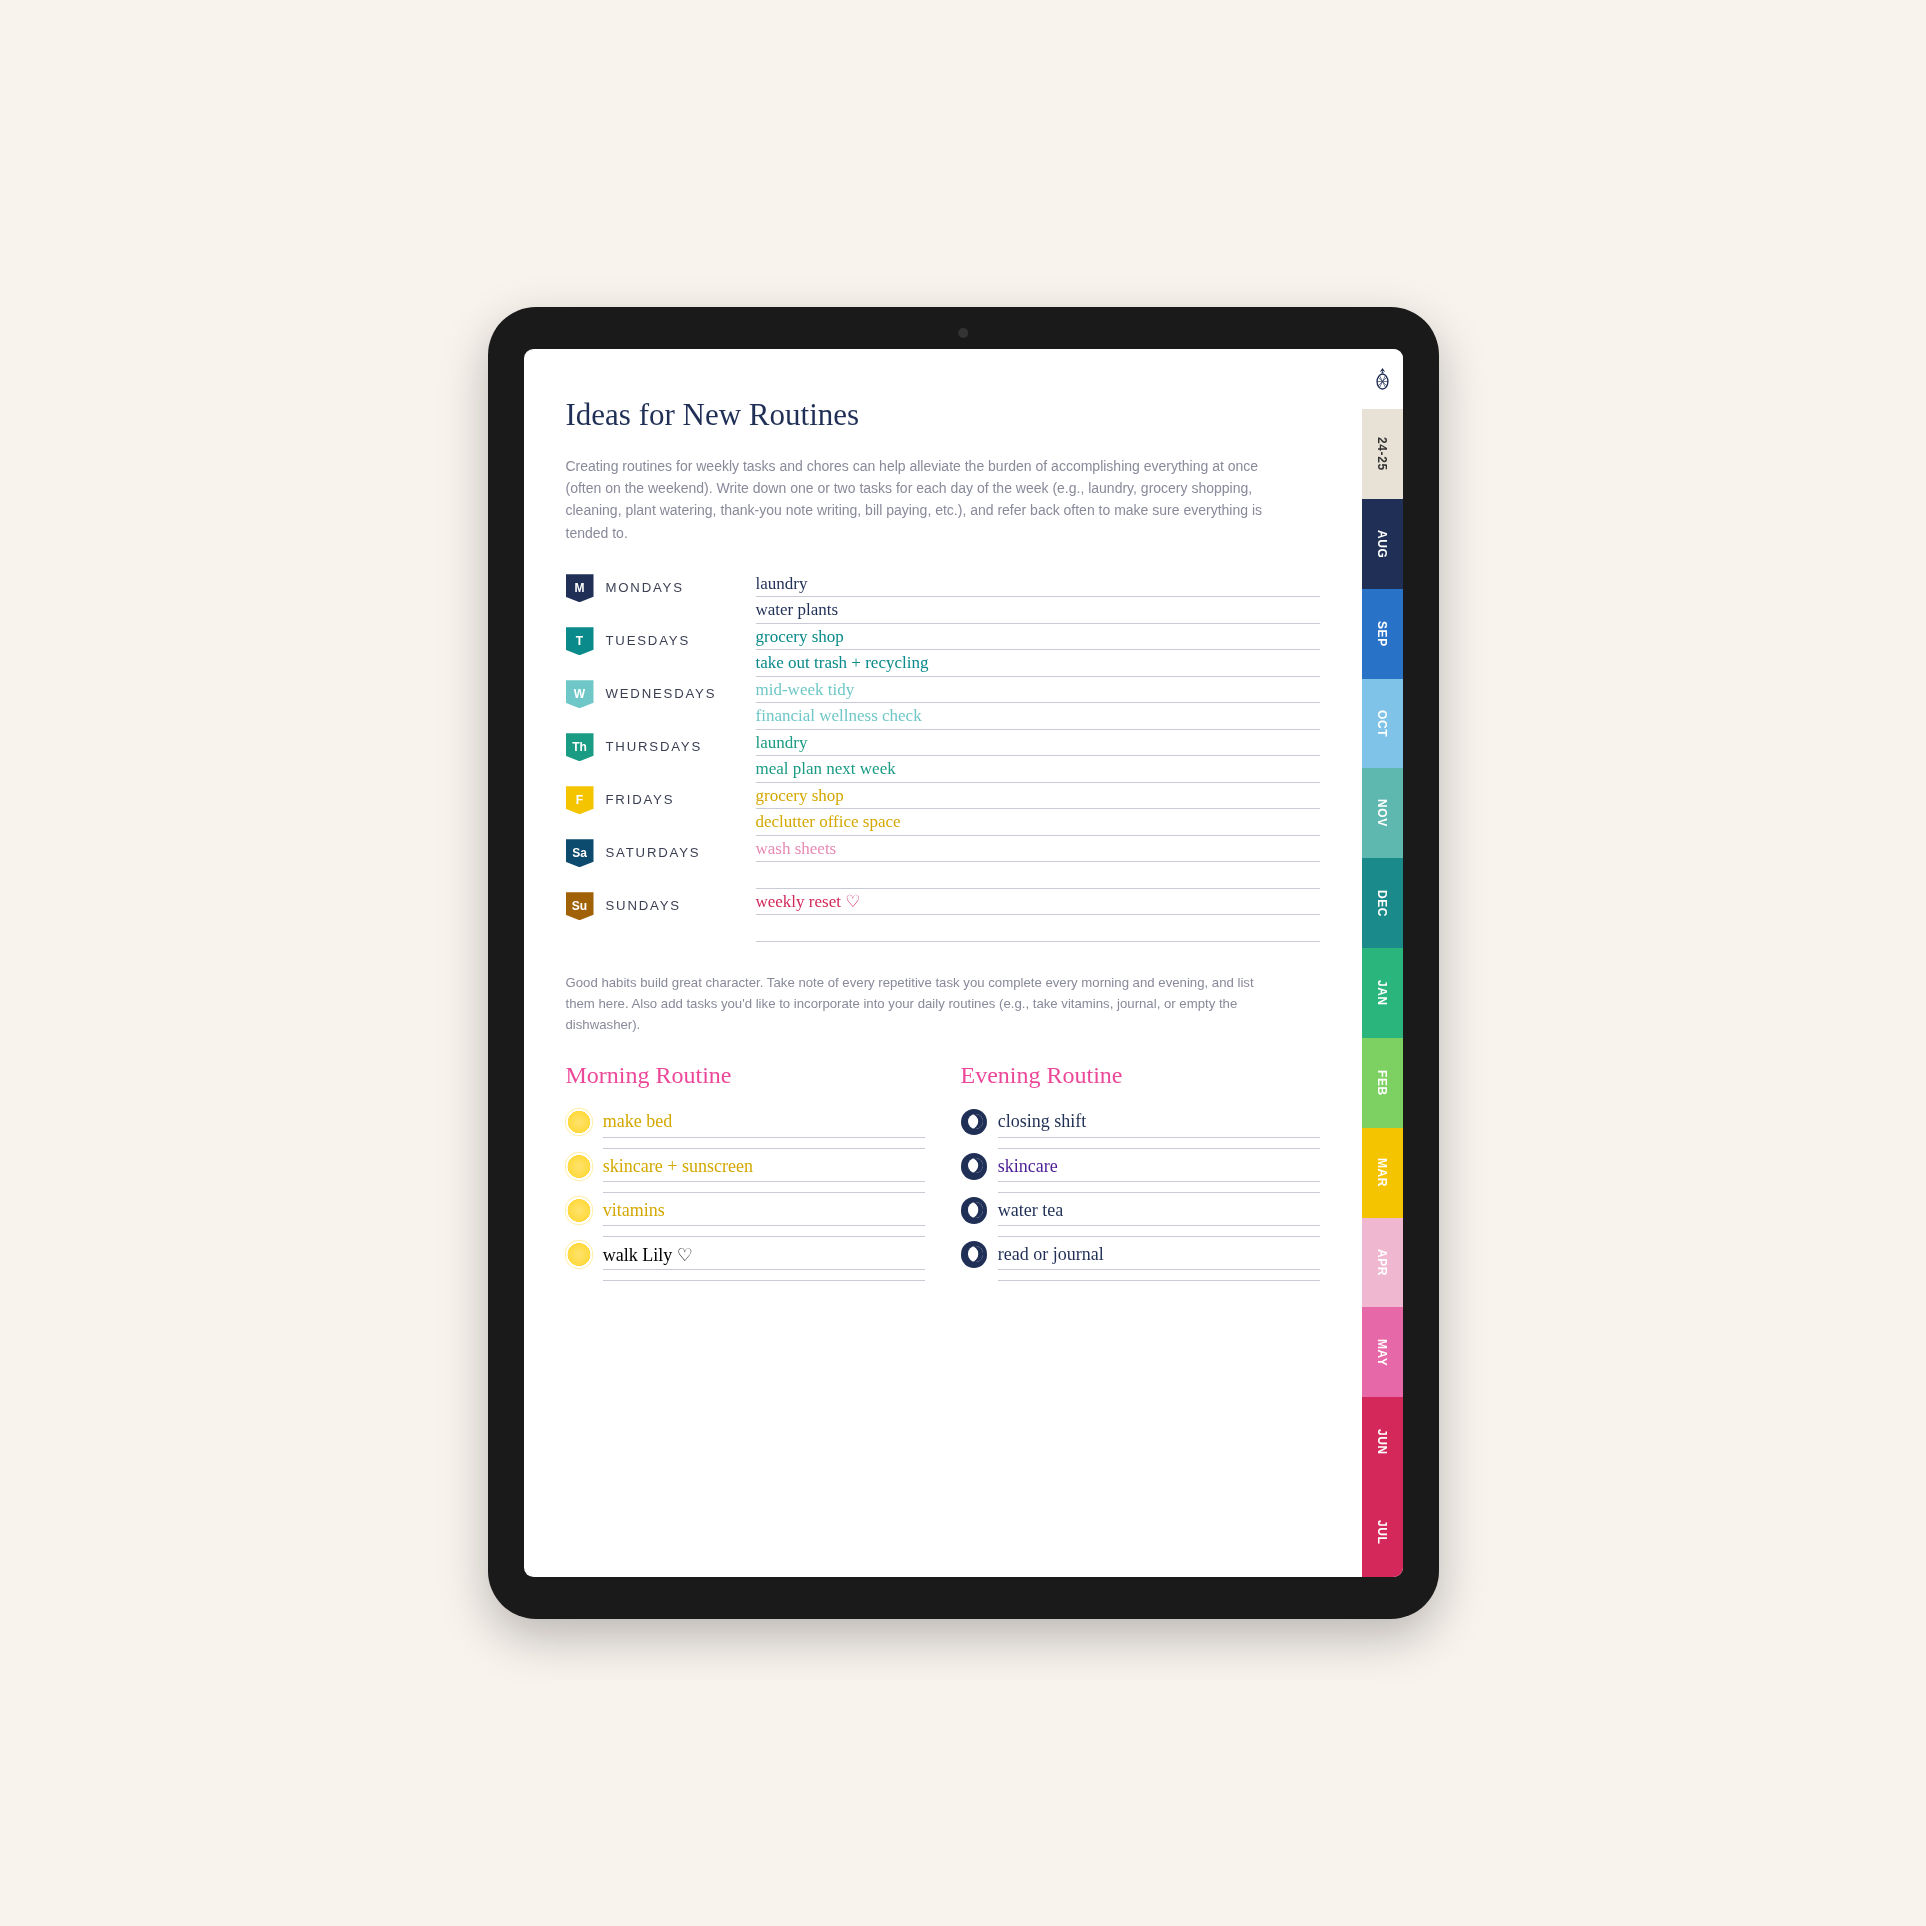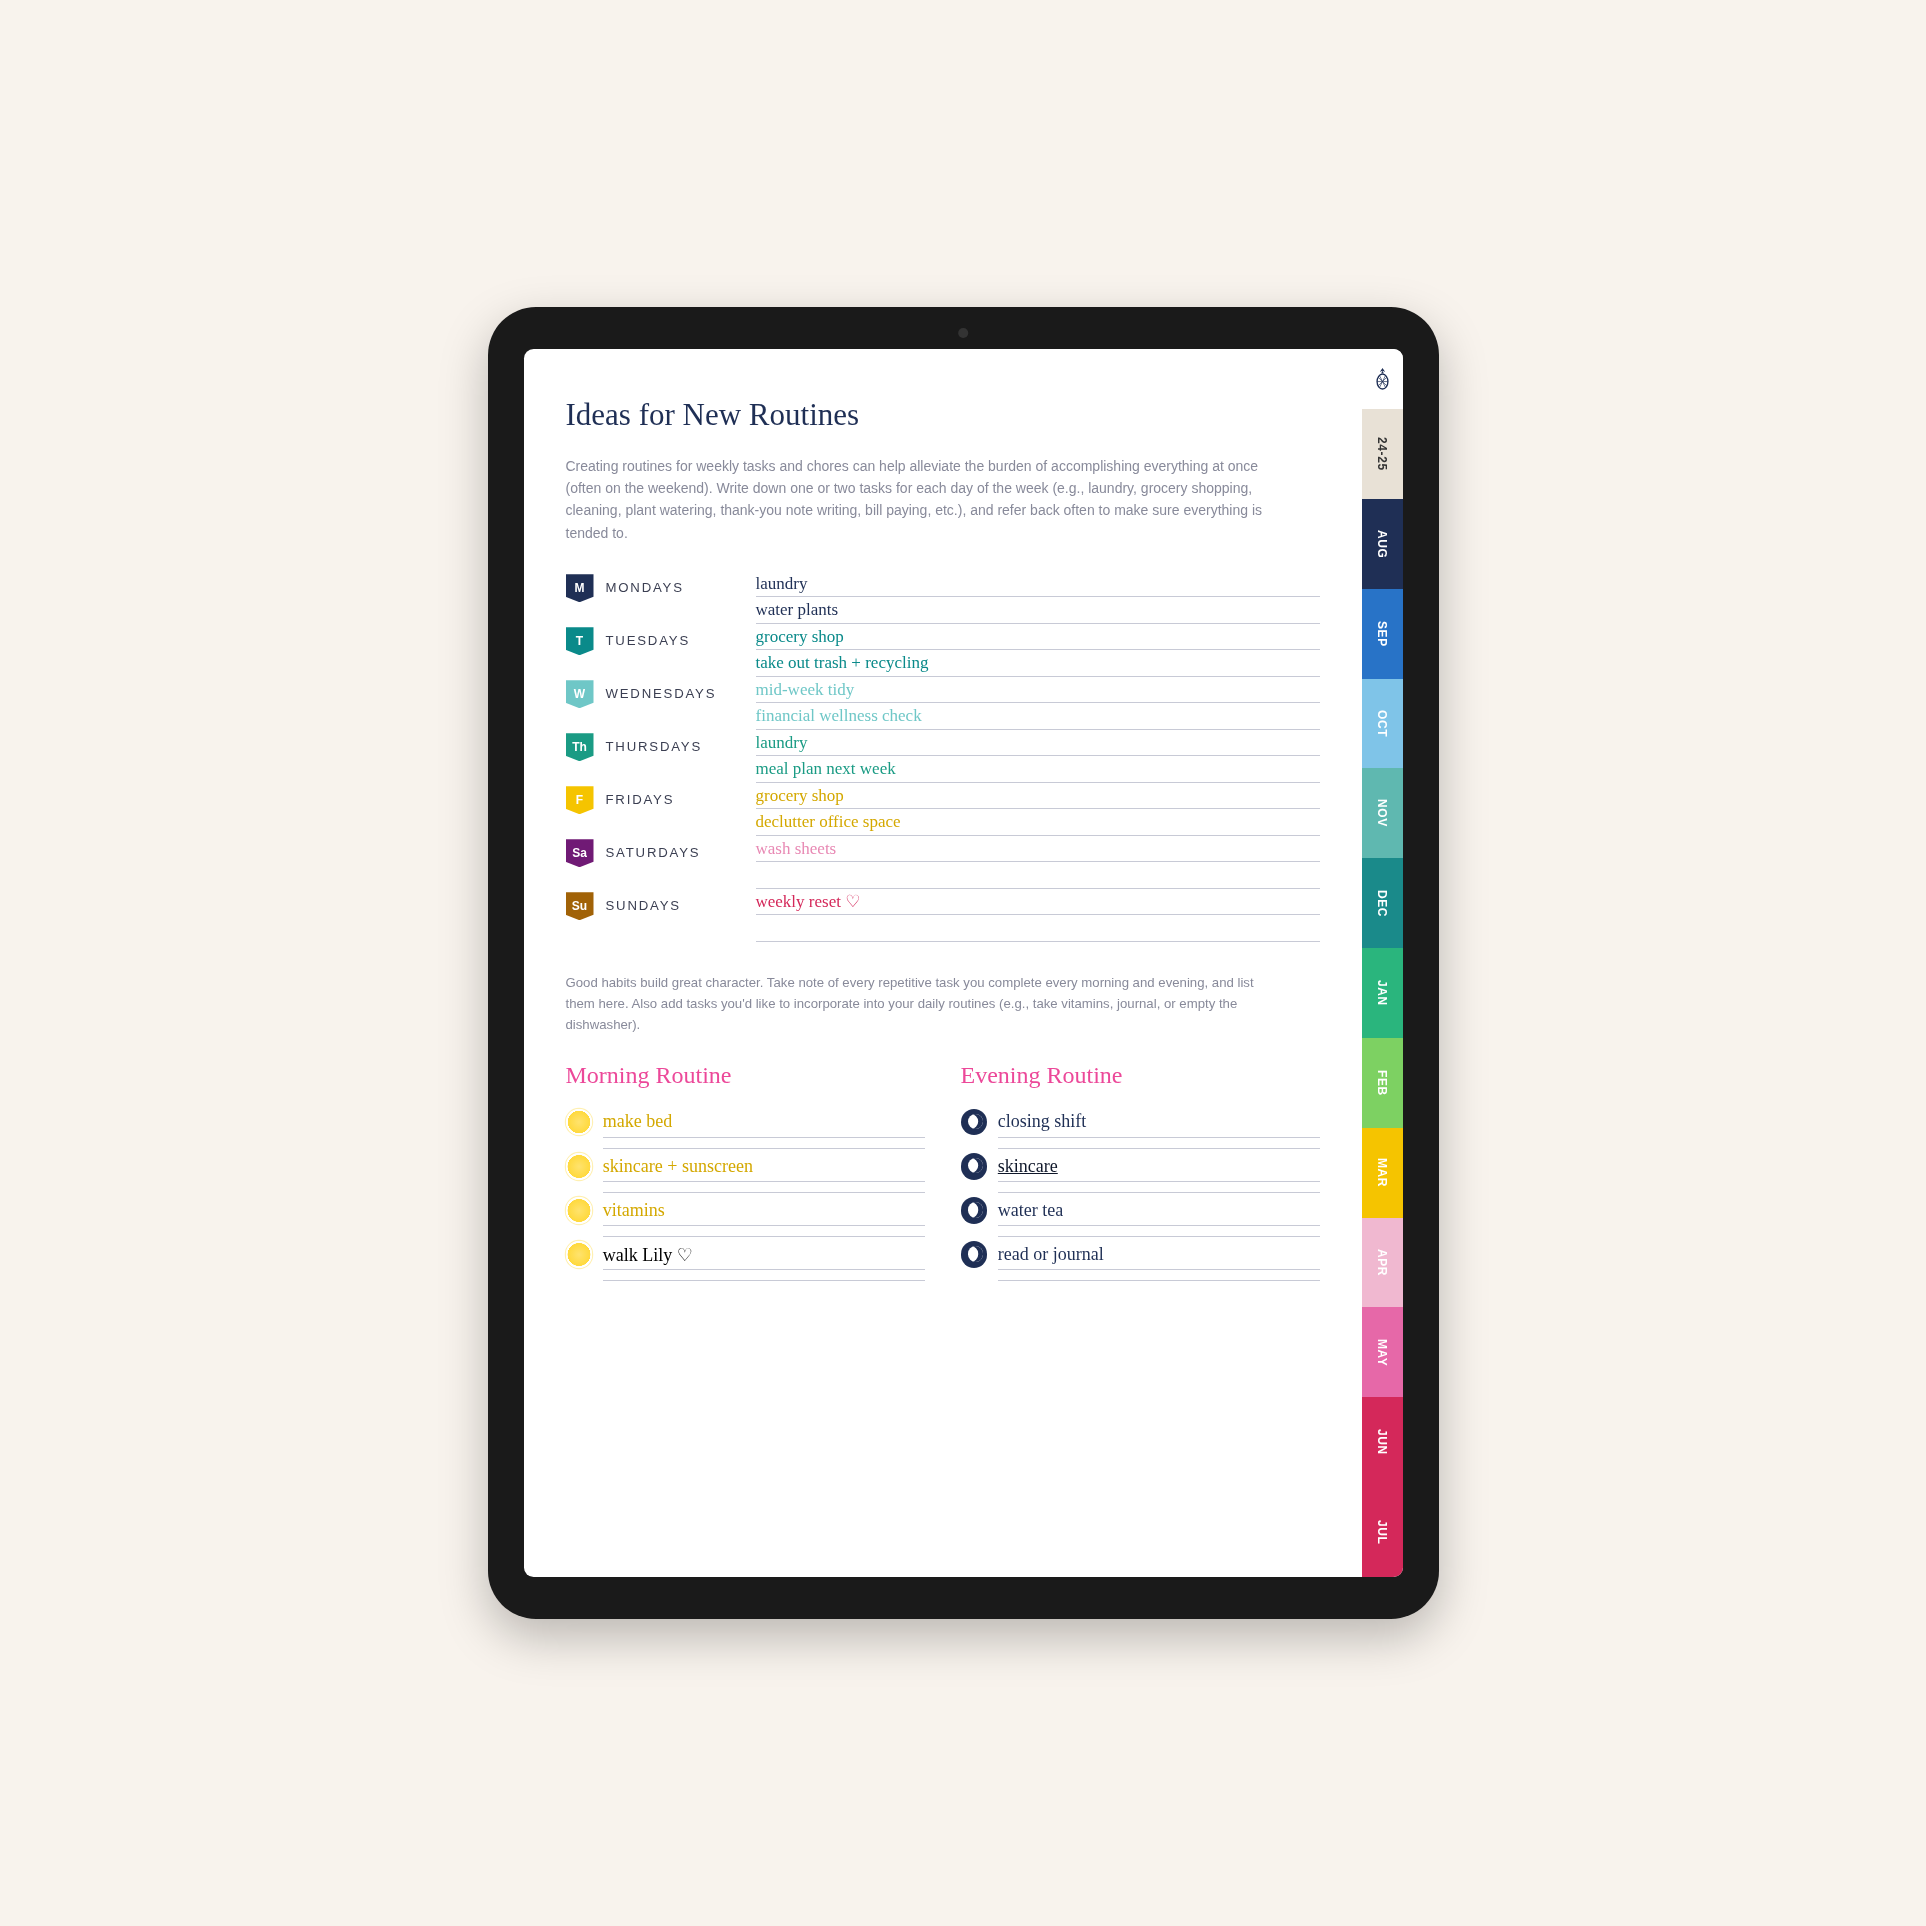--- a/index.html
+++ b/index.html
@@ -243,21 +243,21 @@
           </div>
           <div class="day-row">
             <div class="day-tag" style="background: rgb(245, 196, 0); clip-path: polygon(0px 0px, 100% 0px, 100% 80%, 50% 100%, 0px 80%);">F</div>
             <div class="day-label">FRIDAYS</div>
             <div class="day-lines">
               <div class="day-line" style="color: rgb(212, 168, 0);">grocery shop</div>
               <div class="day-line" style="color: rgb(212, 168, 0);">declutter office space</div>
             </div>
           </div>
           <div class="day-row">
-            <div class="day-tag" style="background: #701a75; clip-path: polygon(0px 0px, 100% 0px, 100% 80%, 50% 100%, 0px 80%);">Sa</div>
+            <div class="day-tag" style="background: #0c4a6e; clip-path: polygon(0px 0px, 100% 0px, 100% 80%, 50% 100%, 0px 80%);">Sa</div>
             <div class="day-label">SATURDAYS</div>
             <div class="day-lines">
               <div class="day-line" style="color: rgb(232, 137, 180);">wash sheets</div>
               <div class="day-line" style="color: rgb(232, 137, 180);"></div>
             </div>
           </div>
           <div class="day-row">
             <div class="day-tag" style="background: #a16207; clip-path: polygon(0px 0px, 100% 0px, 100% 80%, 50% 100%, 0px 80%);">Su</div>
             <div class="day-label">SUNDAYS</div>
             <div class="day-lines">
@@ -302,21 +302,21 @@
           <div id="evening-items">
               <div class="routine-item">
                 <div class="routine-icon moon-icon"></div>
                 <div class="routine-line">
                   <div class="routine-text" style="color: rgb(31, 47, 85);">closing shift</div>
                 </div>
               </div>
               <div class="routine-item">
                 <div class="routine-icon moon-icon"></div>
                 <div class="routine-line">
-                  <div class="routine-text" style="color: #0f172a; text-decoration: underline;">skincare</div>
+                  <div class="routine-text" style="color: #4c1d95;">skincare</div>
                 </div>
               </div>
               <div class="routine-item">
                 <div class="routine-icon moon-icon"></div>
                 <div class="routine-line">
                   <div class="routine-text" style="color: rgb(31, 47, 85);">water tea</div>
                 </div>
               </div>
               <div class="routine-item">
                 <div class="routine-icon moon-icon"></div>

